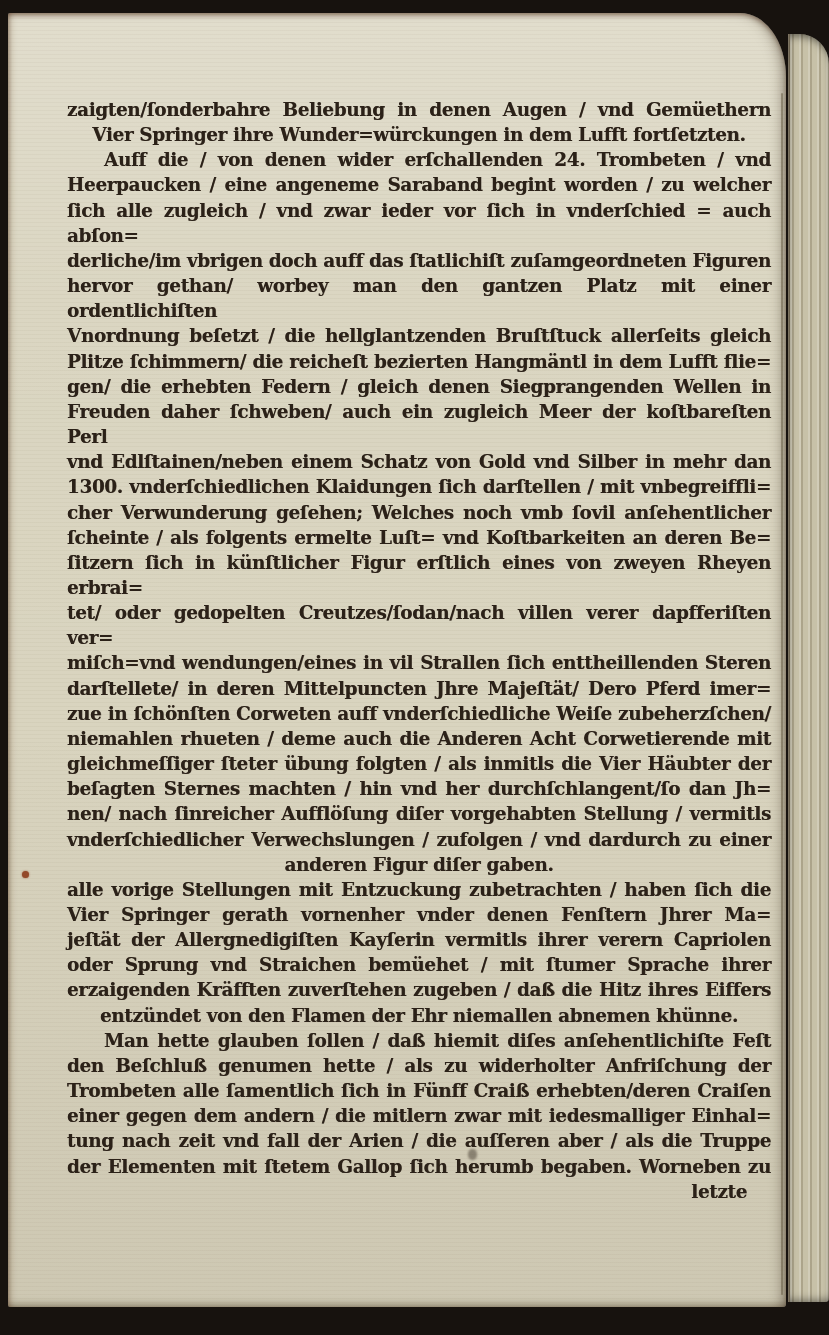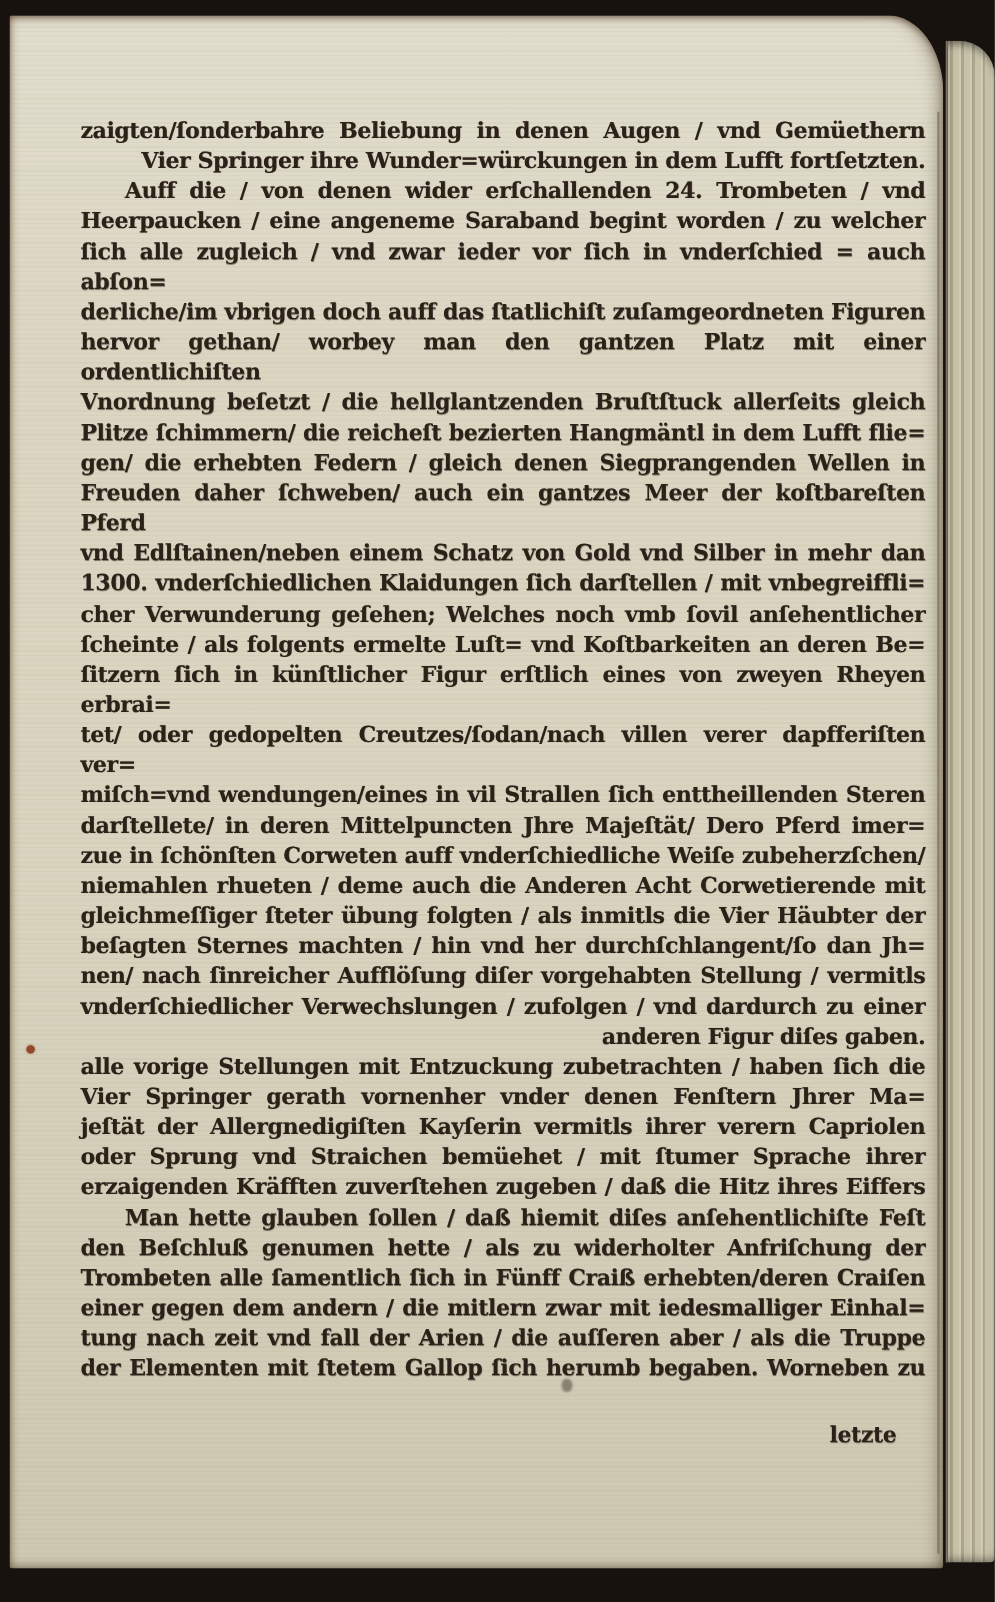--- a/index.html
+++ b/index.html
@@ -63,23 +63,23 @@
     left: 59px; top: 84px; width: 704px;
     font-size: 18.4px;
     line-height: 25.15px;
     font-weight: 700;
     color: var(--ink, #2b2118);
     letter-spacing: -0.35px;
     text-shadow: 0.3px 0.3px 0.6px rgba(43,33,24,.55);
   }
   .ln { margin: 0; }
   .j  { text-align: justify; text-align-last: justify; }
-  .pe { text-align: right; }
+  .pe { text-align: center; }
   .pi { text-indent: 37px; }
-  .catch { text-align: right; padding-right: 24px; margin-top: 30px; }
+  .catch { text-align: right; padding-right: 24px; }
 
   .speck { position: absolute; pointer-events: none; }
   .speck.red {
     left: 14px; top: 858px; width: 7px; height: 7px;
     border-radius: 50%;
     background: var(--speck-red, #93492a);
     box-shadow: 0 0 2px rgba(147,73,42,.8);
   }
   .speck.dark {
     left: 460px; top: 1136px; width: 9px; height: 11px;
@@ -98,41 +98,42 @@
       <p class="ln j">zaigten/ſonderbahre Beliebung in denen Augen / vnd Gemüethern</p>
       <p class="ln pe">Vier Springer ihre Wunder=würckungen in dem Lufft fortſetzten.</p>
       <p class="ln j pi">Auff die / von denen wider erſchallenden 24. Trombeten / vnd</p>
       <p class="ln j">Heerpaucken / eine angeneme Saraband begint worden / zu welcher</p>
       <p class="ln j">ſich alle zugleich / vnd zwar ieder vor ſich in vnderſchied = auch abſon=</p>
       <p class="ln j">derliche/im vbrigen doch auff das ſtatlichiſt zuſamgeordneten Figuren</p>
       <p class="ln j">hervor gethan/ worbey man den gantzen Platz mit einer ordentlichiſten</p>
       <p class="ln j">Vnordnung beſetzt / die hellglantzenden Bruſtſtuck allerſeits gleich</p>
       <p class="ln j">Plitze ſchimmern/ die reicheſt bezierten Hangmäntl in dem Lufft flie=</p>
       <p class="ln j">gen/ die erhebten Federn / gleich denen Siegprangenden Wellen in</p>
-      <p class="ln j">Freuden daher ſchweben/ auch ein gantzes Meer der koſtbareſten Pferd</p>
+      <p class="ln j">Freuden daher ſchweben/ auch ein zugleich Meer der koſtbareſten Perl</p>
       <p class="ln j">vnd Edlſtainen/neben einem Schatz von Gold vnd Silber in mehr dan</p>
       <p class="ln j">1300. vnderſchiedlichen Klaidungen ſich darſtellen / mit vnbegreiffli=</p>
       <p class="ln j">cher Verwunderung geſehen; Welches noch vmb ſovil anſehentlicher</p>
       <p class="ln j">ſcheinte / als folgents ermelte Luſt= vnd Koſtbarkeiten an deren Be=</p>
       <p class="ln j">ſitzern ſich in künſtlicher Figur erſtlich eines von zweyen Rheyen erbrai=</p>
       <p class="ln j">tet/ oder gedopelten Creutzes/ſodan/nach villen verer dapfferiſten ver=</p>
       <p class="ln j">miſch=vnd wendungen/eines in vil Strallen ſich enttheillenden Steren</p>
       <p class="ln j">darſtellete/ in deren Mittelpuncten Jhre Majeſtät/ Dero Pferd imer=</p>
       <p class="ln j">zue in ſchönſten Corweten auff vnderſchiedliche Weiſe zubeherzſchen/</p>
       <p class="ln j">niemahlen rhueten / deme auch die Anderen Acht Corwetierende mit</p>
       <p class="ln j">gleichmeſſiger ſteter übung folgten / als inmitls die Vier Häubter der</p>
       <p class="ln j">beſagten Sternes machten / hin vnd her durchſchlangent/ſo dan Jh=</p>
       <p class="ln j">nen/ nach ſinreicher Aufflöſung diſer vorgehabten Stellung / vermitls</p>
       <p class="ln j">vnderſchiedlicher Verwechslungen / zufolgen / vnd dardurch zu einer</p>
-      <p class="ln pe">anderen Figur diſes gaben.</p>
+      <p class="ln pe">anderen Figur diſer gaben.</p>
       <p class="ln j">alle vorige Stellungen mit Entzuckung zubetrachten / haben ſich die</p>
       <p class="ln j">Vier Springer gerath vornenher vnder denen Fenſtern Jhrer Ma=</p>
       <p class="ln j">jeſtät der Allergnedigiſten Kayſerin vermitls ihrer verern Capriolen</p>
       <p class="ln j">oder Sprung vnd Straichen bemüehet / mit ſtumer Sprache ihrer</p>
       <p class="ln j">erzaigenden Kräfften zuverſtehen zugeben / daß die Hitz ihres Eiffers</p>
+      <p class="ln pe">entzündet von den Flamen der Ehr niemallen abnemen khünne.</p>
       <p class="ln j pi">Man hette glauben ſollen / daß hiemit diſes anſehentlichiſte Feſt</p>
       <p class="ln j">den Beſchluß genumen hette / als zu widerholter Anfriſchung der</p>
       <p class="ln j">Trombeten alle ſamentlich ſich in Fünff Craiß erhebten/deren Craiſen</p>
       <p class="ln j">einer gegen dem andern / die mitlern zwar mit iedesmalliger Einhal=</p>
       <p class="ln j">tung nach zeit vnd fall der Arien / die auſſeren aber / als die Truppe</p>
       <p class="ln j">der Elementen mit ſtetem Gallop ſich herumb begaben. Worneben zu</p>
       <p class="ln catch">letzte</p>
     </div>
     <span class="speck red"></span>
     <span class="speck dark"></span>

